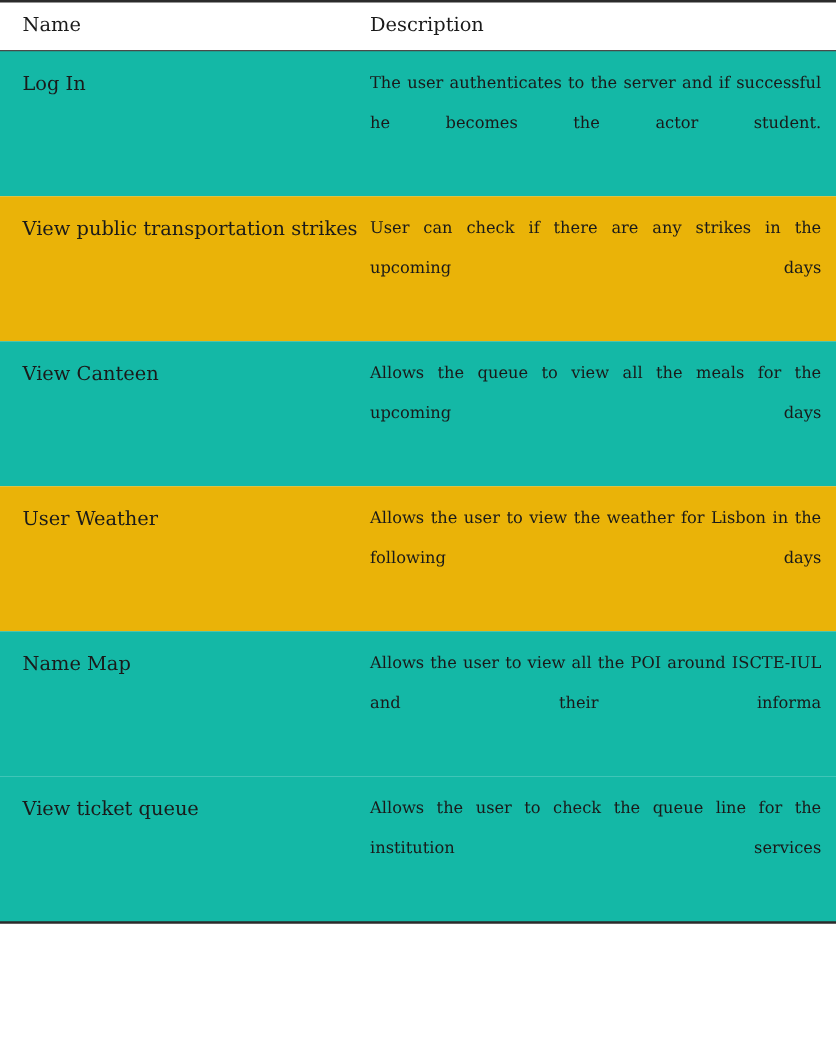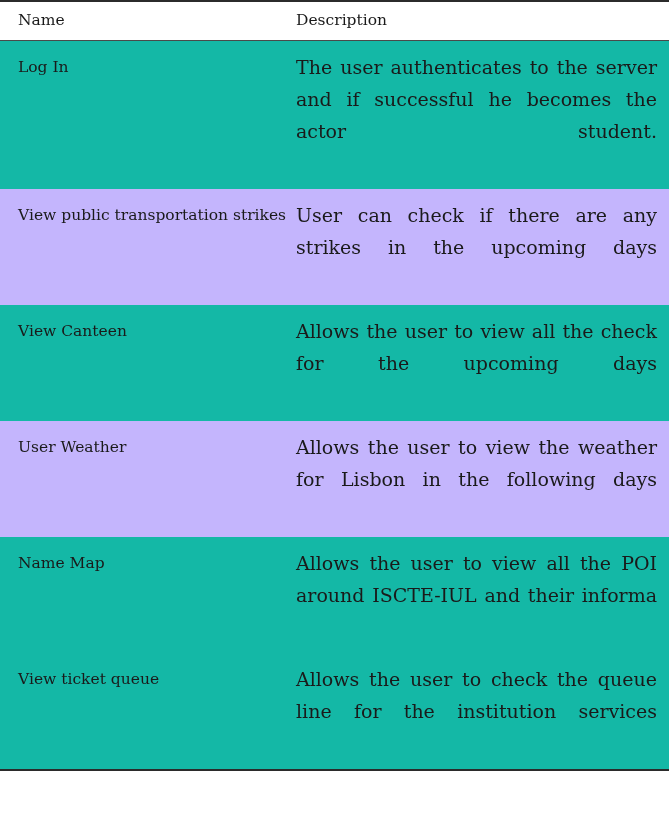--- a/index.html
+++ b/index.html
@@ -80,21 +80,21 @@
 
   td.col-name {
     font-size: 15.5px;
     line-height: 32px;
     padding-top: 10px;
     padding-bottom: 10px;
     white-space: nowrap;
   }
 
   td.col-desc {
-    font-size: 19px;
+    font-size: 13px;
     line-height: 32px;
     padding-top: 10px;
     padding-bottom: 10px;
   }
 
   
   td.col-desc .desc-text {
     display: block;
     text-align: justify;
     text-justify: inter-word;
@@ -105,21 +105,21 @@
     content: "";
     display: inline-block;
     width: 100%;
   }
 
   tr.shaded > td {
     background: #14b8a6;
   }
 
   tr.plain > td {
-    background: #c4b5fd;
+    background: #eab308;
   }
 </style>
 </head>
 <body>
 
 <div id="table-root">
   <table class="booktabs">
     <thead>
       <tr class="header-row">
         <th class="col-name">Name</th>
@@ -136,21 +136,21 @@
         </tr>
         <tr class="plain">
           <td class="col-name">View public transportation strikes</td>
           <td class="col-desc">
             <span class="desc-text">User can check if there are any strikes in the upcoming days</span>
           </td>
         </tr>
         <tr class="shaded">
           <td class="col-name">View Canteen</td>
           <td class="col-desc">
-            <span class="desc-text">Allows the user to view all the check for the upcoming days</span>
+            <span class="desc-text">Allows the queue to view all the meals for the upcoming days</span>
           </td>
         </tr>
         <tr class="plain">
           <td class="col-name">User Weather</td>
           <td class="col-desc">
             <span class="desc-text">Allows the user to view the weather for Lisbon in the following days</span>
           </td>
         </tr>
         <tr class="shaded">
           <td class="col-name">Name Map</td>

